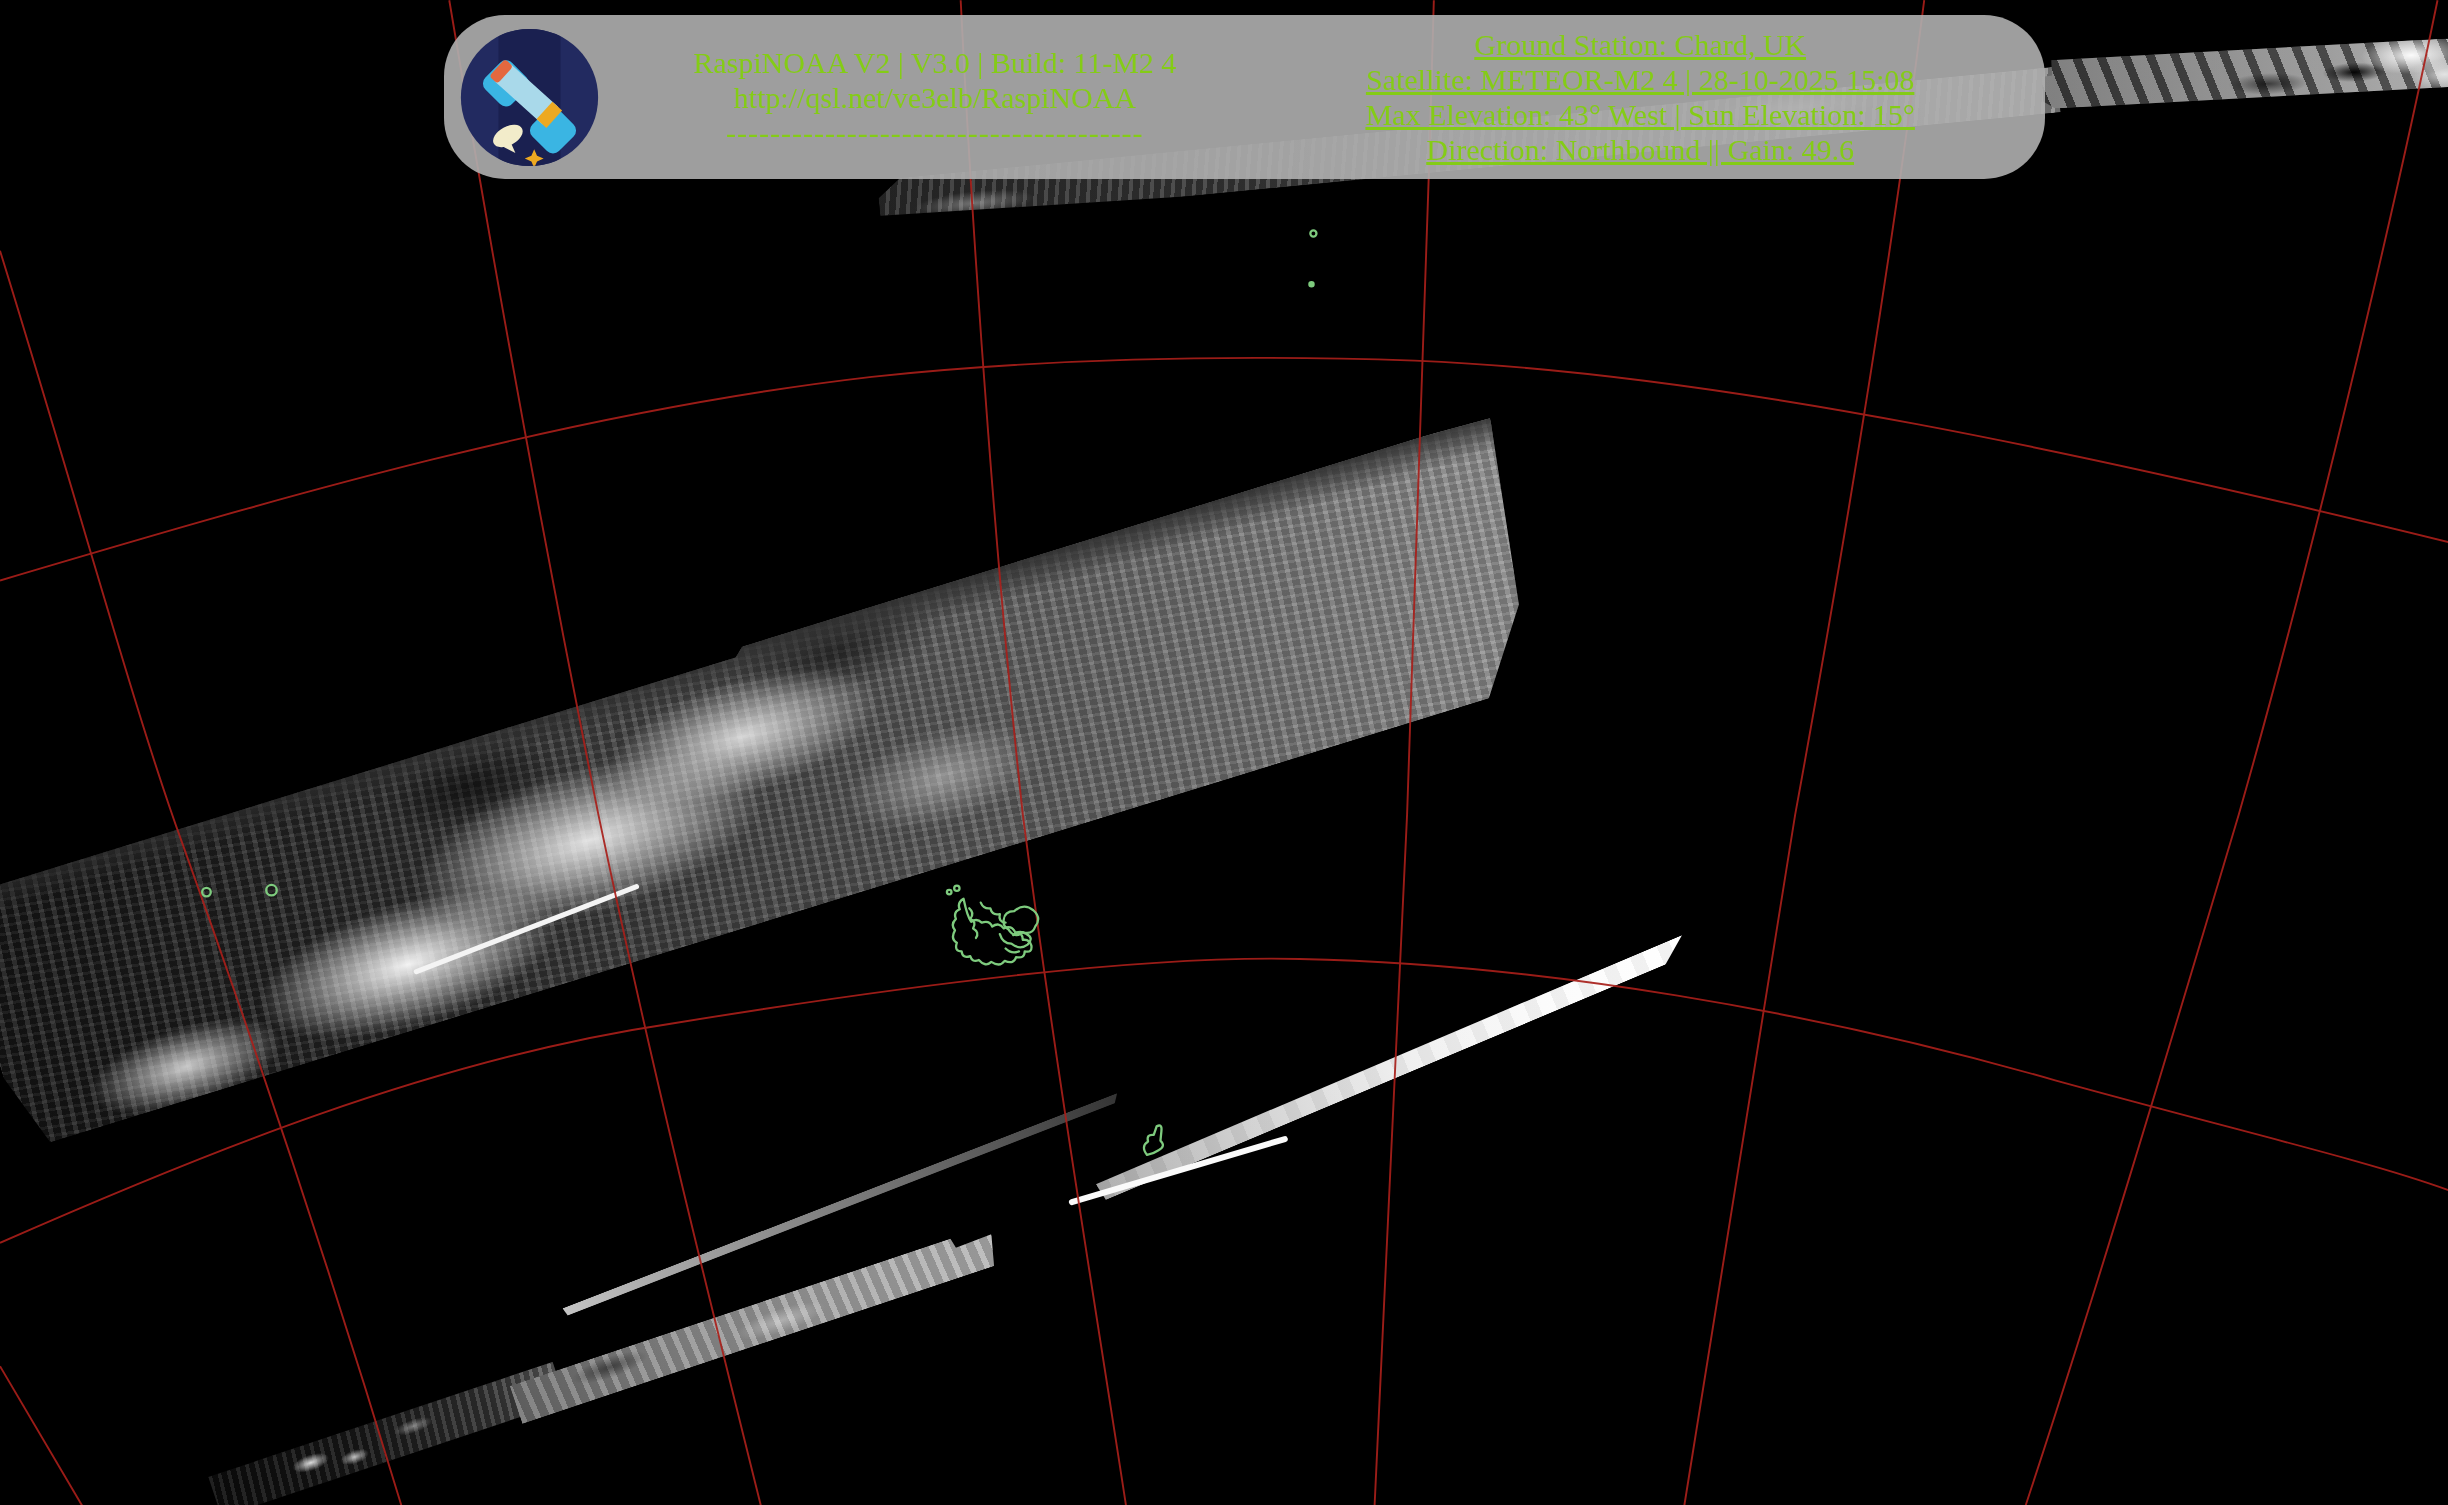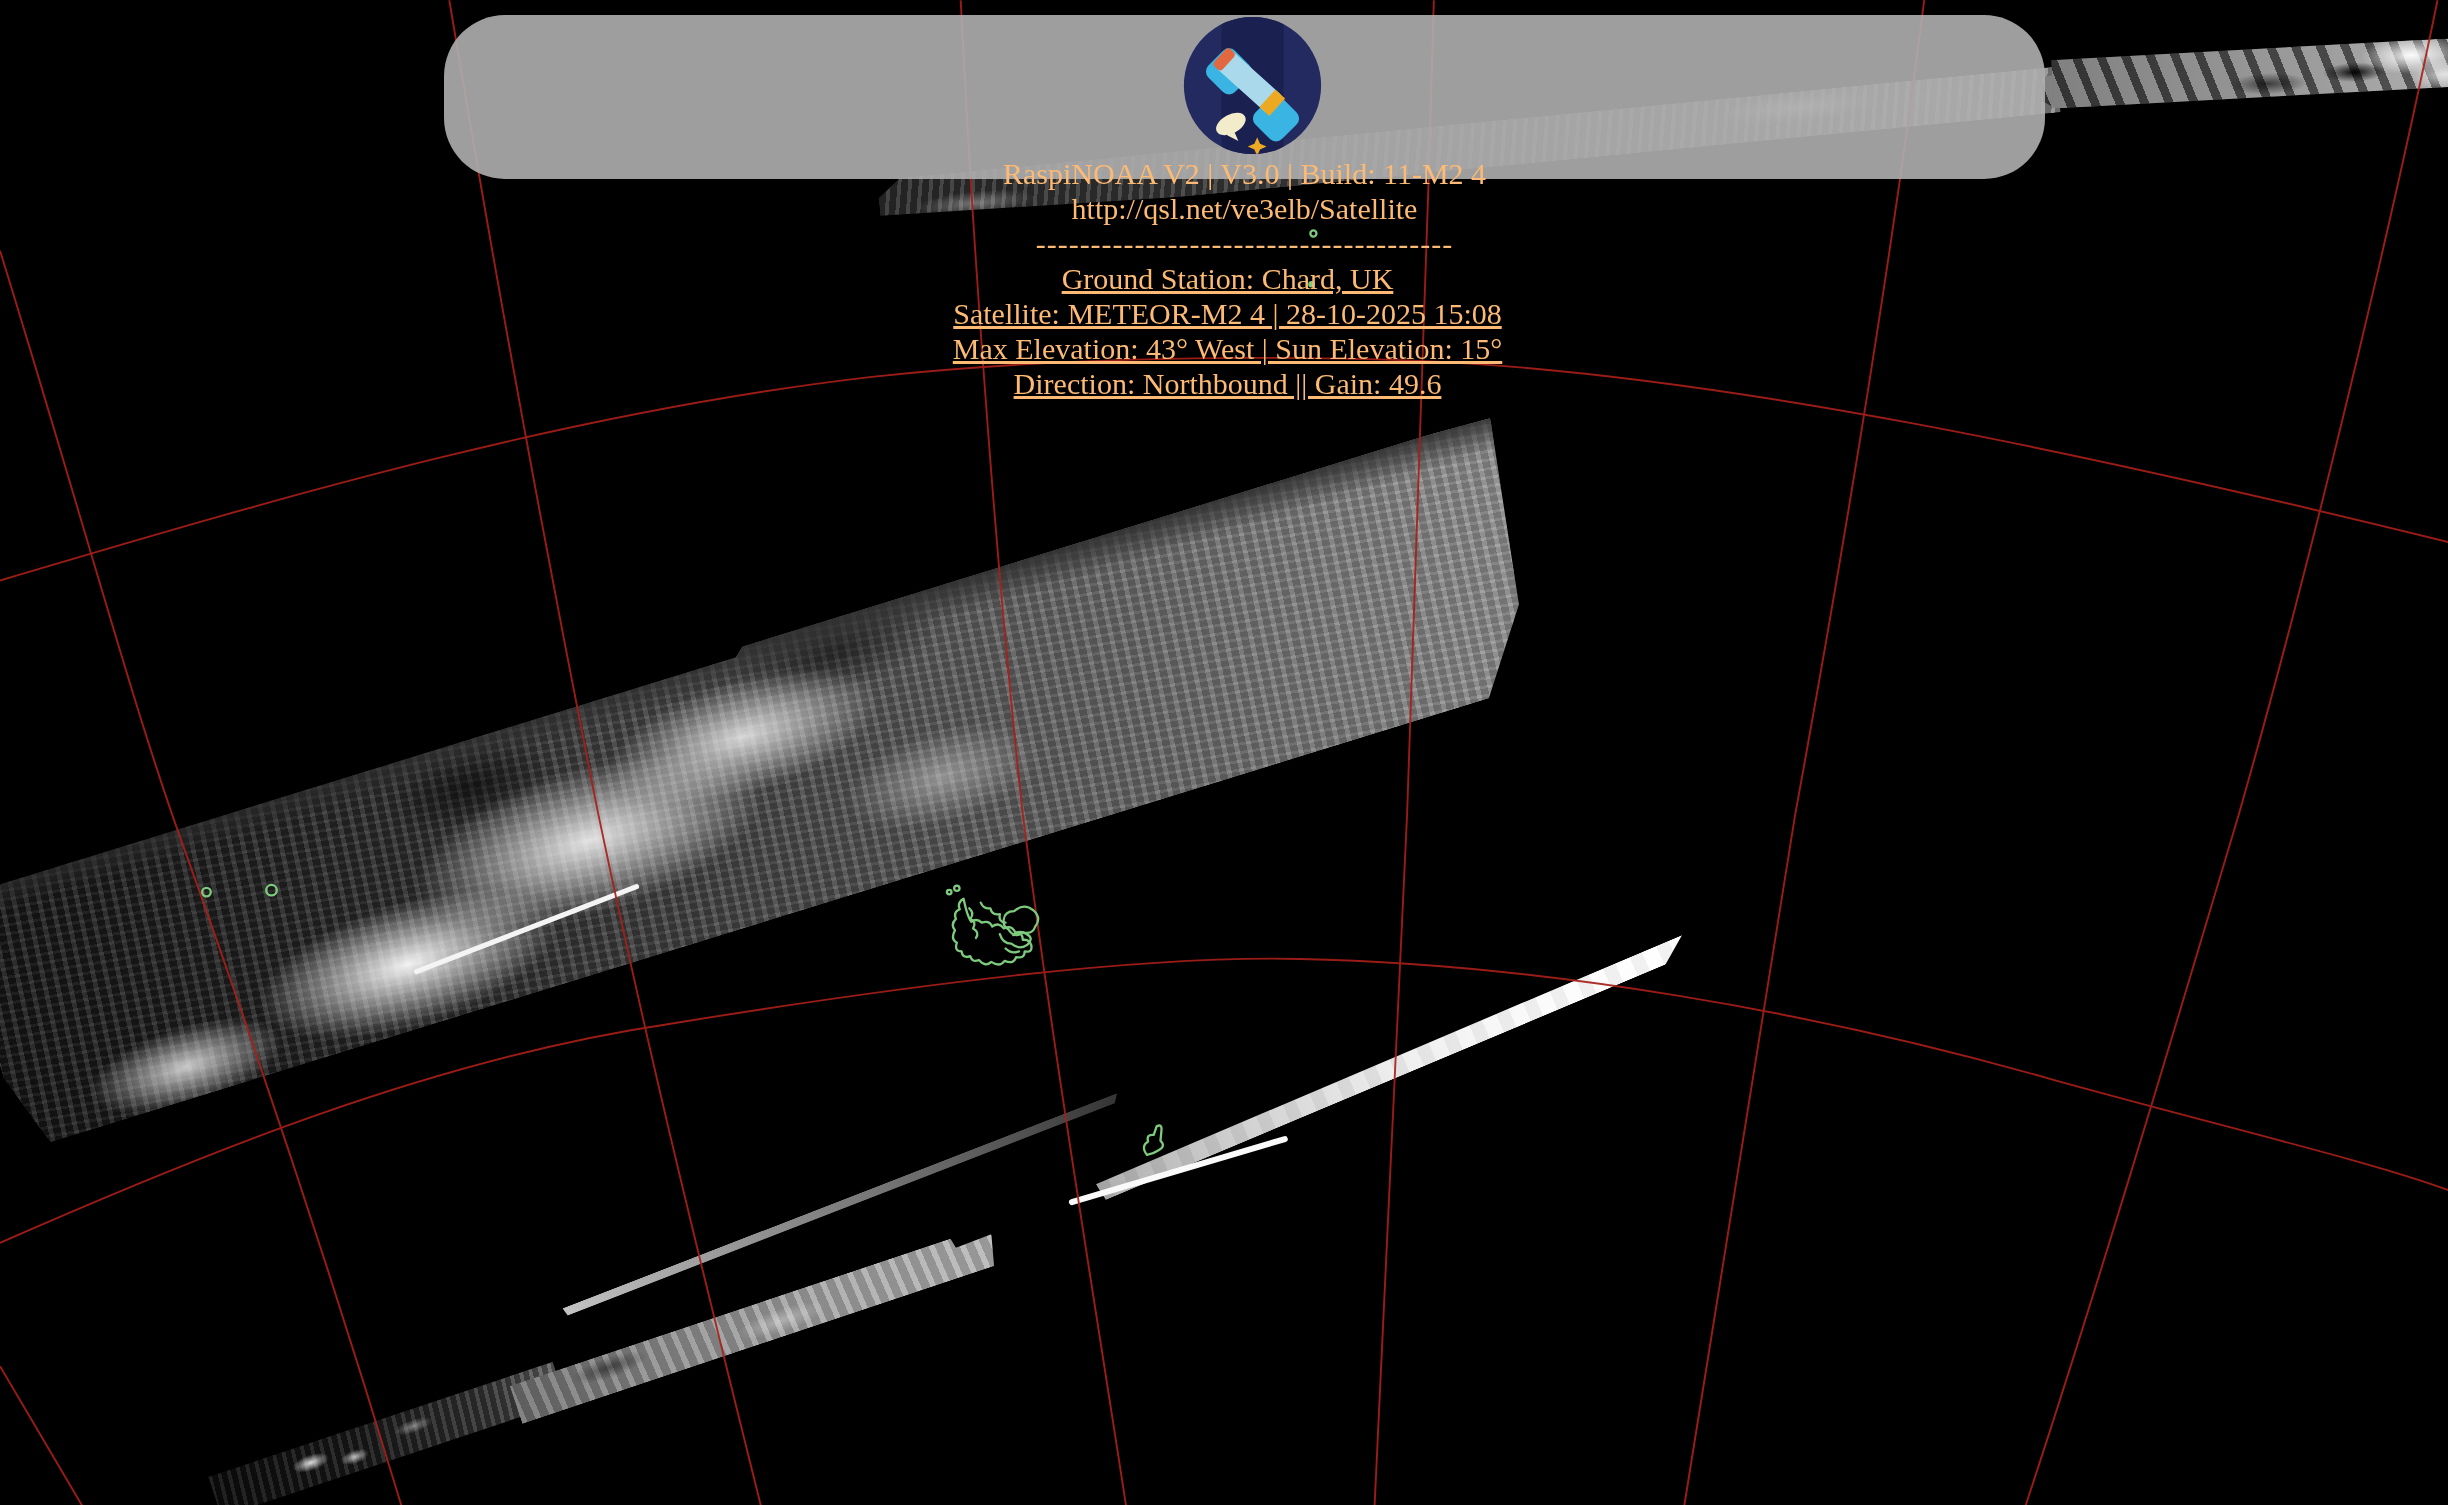--- a/index.html
+++ b/index.html
@@ -61,21 +61,21 @@
       radial-gradient(ellipse 57px 15.3px at 20% 35%, rgba(0,0,0,.45), rgba(0,0,0,0) 70%),
       radial-gradient(ellipse 67px 17px at 55% 60%, rgba(255,255,255,.35), rgba(255,255,255,0) 70%),
       repeating-linear-gradient(85deg, rgba(255,255,255,.14) 0 5.7px, rgba(0,0,0,.16) 5.7px 14.3px),
       linear-gradient(90deg,#6f6f6f 0%,#8d8d8d 30%,#a3a3a3 60%,#b5b5b5 100%);
     clip-path:polygon(0 0,92% 0,92.5% 26%,100% 22%,98.5% 100%,0 100%);}
   
   #overlay{position:absolute;left:0;top:0;z-index:2;}
   
   .banner{position:absolute;left:444px;top:15.3px;width:1601px;height:164px;z-index:3;
     background:rgba(175,175,175,.90);border-radius:61px;display:flex;align-items:center;
-    color:#fdba74;font-size:30px;line-height:35px;text-align:center;flex-direction:column;}
+    color:#84cc16;font-size:30px;line-height:35px;text-align:center;}
   .logo{width:141px;height:141px;margin-left:15.3px;flex:none;}
   .tblock{display:flex;flex-direction:column;justify-content:center;}
   .tleft{width:669px;}
   .tright{flex:1;padding-right:34px;text-decoration:underline;}
   .b-line{white-space:nowrap;}
   .b-sep{letter-spacing:1px;}
 </style>
 </head>
 <body>
 
@@ -135,21 +135,21 @@
             <rect x="63" y="96" width="25" height="14" fill="#eda921"></rect>
           </g>
           <ellipse cx="52" cy="116" rx="17" ry="10" fill="#f2ecca" transform="rotate(-28 52 116)"></ellipse>
           <path d="M52,116 l8,18 l-12,-6 z" fill="#f2ecca"></path>
           <path d="M80,130 l3,7 l7,3 l-7,3 l-3,7 l-3,-7 l-7,-3 l7,-3 z" fill="#eda921"></path>
         </g>
       </g>
     </svg>
     <div class="tblock tleft">
       <div class="b-line">RaspiNOAA V2 | V3.0 | Build: 11-M2 4</div>
-      <div class="b-line">http://qsl.net/ve3elb/Satellite</div>
+      <div class="b-line">http://qsl.net/ve3elb/RaspiNOAA</div>
       <div class="b-line b-sep">--------------------------------------</div>
     </div>
     <div class="tblock tright">
       <div class="b-line">Ground Station: Chard, UK</div>
       <div class="b-line">Satellite: METEOR-M2 4 | 28-10-2025 15:08</div>
       <div class="b-line">Max Elevation: 43° West | Sun Elevation: 15°</div>
       <div class="b-line">Direction: Northbound || Gain: 49.6</div>
     </div>
   </div>
 

